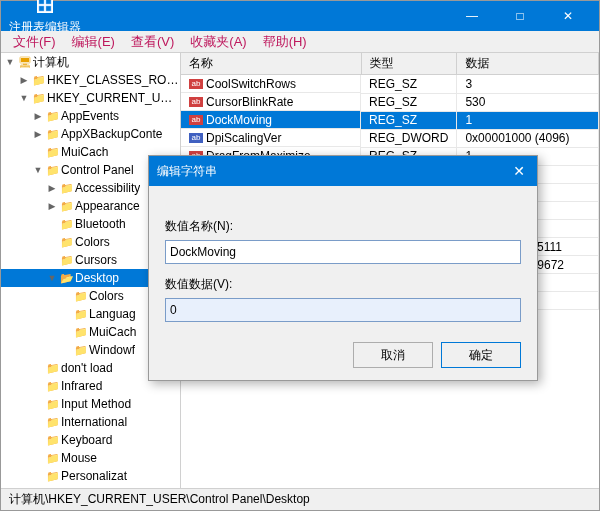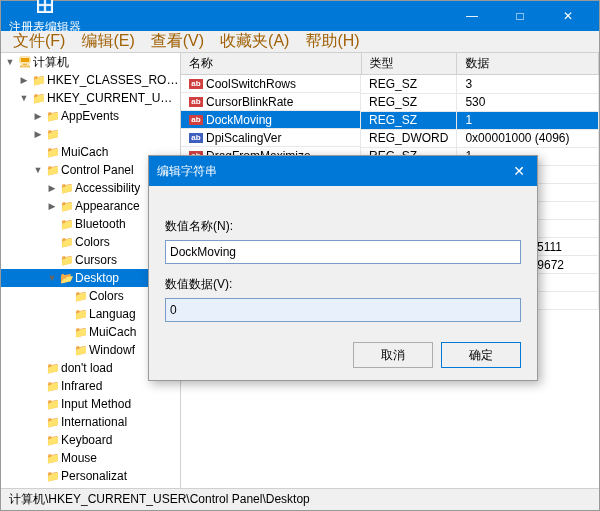--- a/index.html
+++ b/index.html
@@ -77,22 +77,22 @@
       height: 22px;
       display: flex;
       align-items: center;
       padding: 0 4px;
       border-bottom: 1px solid #d0d0d0;
       flex-shrink: 0;
     }
     .menu-item {
       padding: 16px 8px;
       cursor: pointer;
-      font-size: 16px;
-      color: #a16207;
+      font-size: 13px;
+      color: #be185d;
     }
 
     
     .content-area {
       display: flex;
       flex: 1;
       overflow: hidden;
     }
 
     
@@ -182,21 +182,20 @@
       display: inline-block;
       width: 14px;
       height: 10px;
       background: #d04040;
       font-size: 8px;
       color: white;
       text-align: center;
       line-height: 10px;
       margin-right: 3px;
       flex-shrink: 0;
-      font-weight: bold;
     }
     .reg-icon.dword {
       background: #4060c0;
     }
 
     
     .status-bar {
       height: 22px;
       background: #f0f0f0;
       border-top: 1px solid #d0d0d0;
@@ -353,20 +352,21 @@
 
       <div class="tree-item" style="padding-left:30px;">
         <span class="expand-btn">▶</span>
         <span class="folder-icon">📁</span>
         <span class="tree-label">AppEvents</span>
       </div>
 
       <div class="tree-item" style="padding-left:30px;">
         <span class="expand-btn">▶</span>
         <span class="folder-icon">📁</span>
+        <span class="tree-label">AppXBackupConte</span>
       </div>
 
       <div class="tree-item" style="padding-left:30px;">
         <span class="expand-btn" style="visibility:hidden;"></span>
         <span class="folder-icon">📁</span>
         <span class="tree-label">MuiCach</span>
       </div>
 
       <div class="tree-item" style="padding-left:30px;">
         <span class="expand-btn">▼</span>

